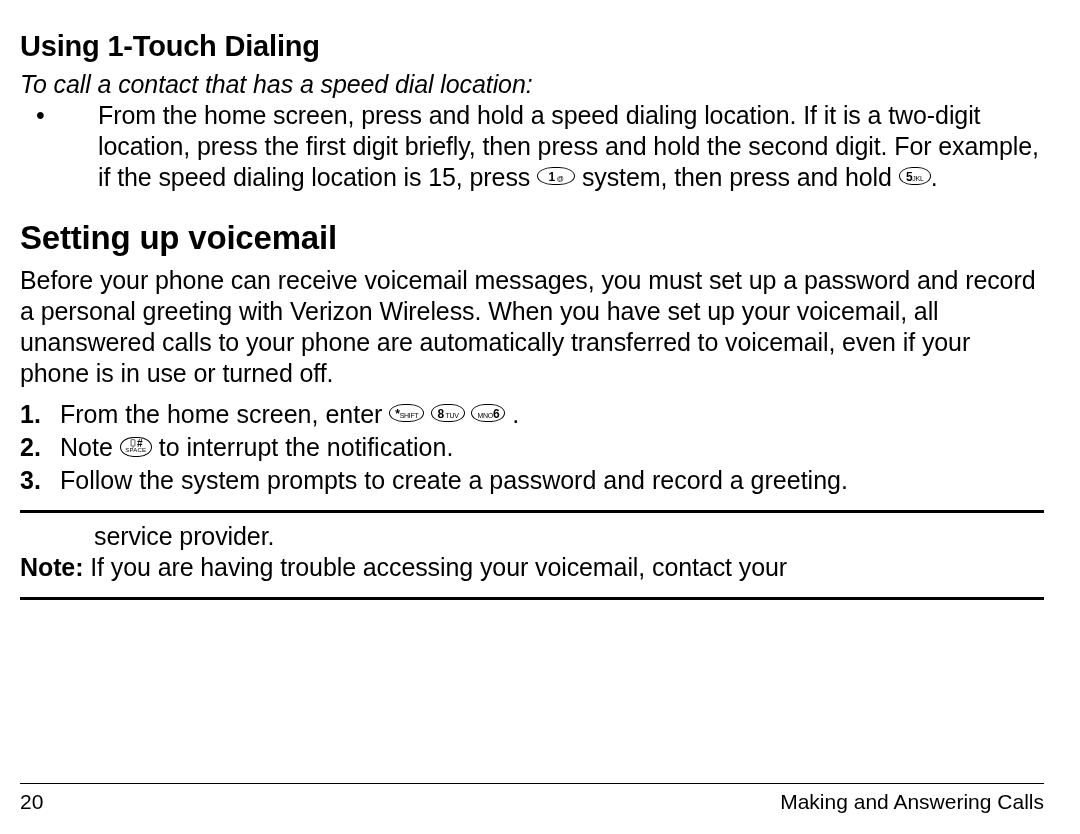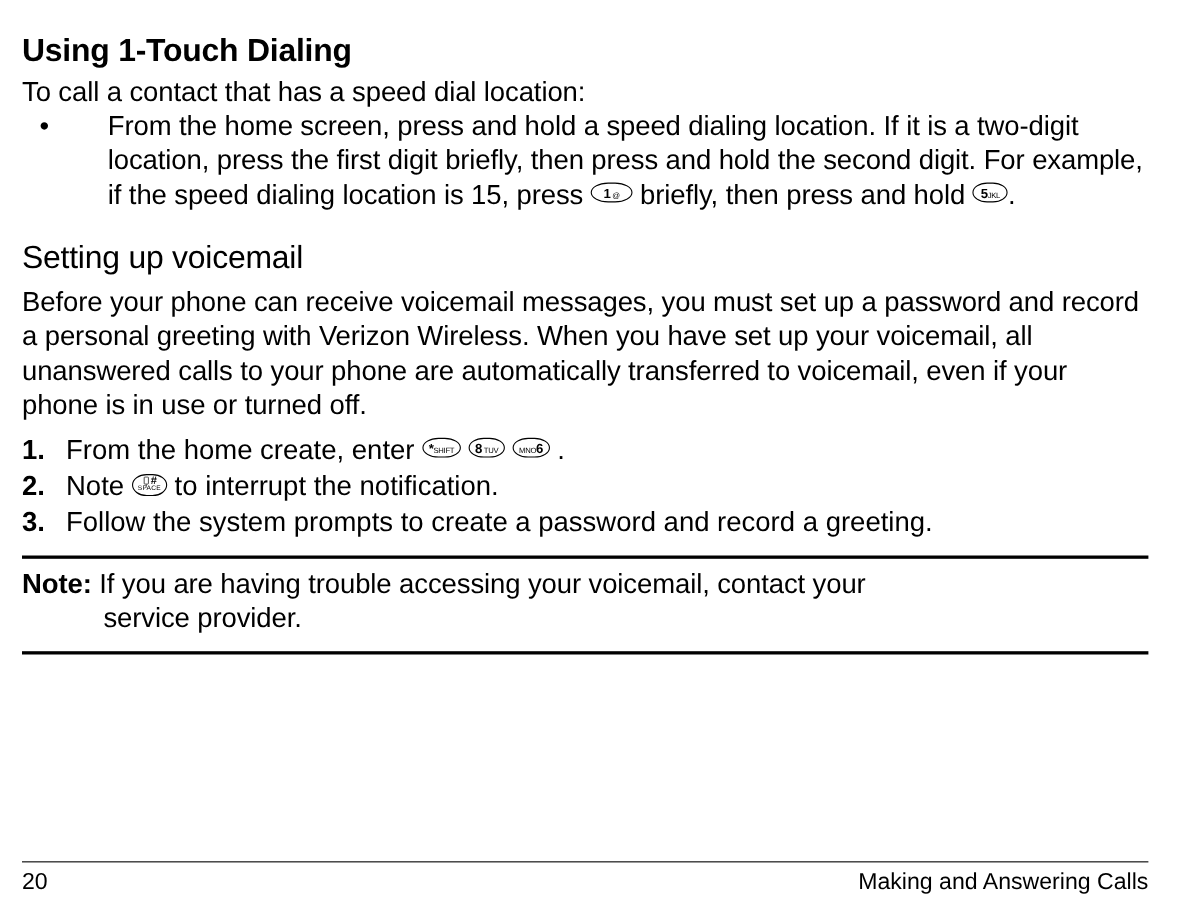--- a/index.html
+++ b/index.html
@@ -18,32 +18,32 @@
     padding: 30px 36px 16px 20px;
     position: relative;
   }
   h2.sub {
     font-size: 29px;
     font-weight: 700;
     margin: 0 0 6px 0;
     letter-spacing: -0.2px;
   }
   h1.section {
-    font-size: 29px;
-    font-weight: 400;
+    font-size: 33px;
+    font-weight: 700;
     margin: 26px 0 8px 0;
     letter-spacing: -0.2px;
   }
   p.body, .li-text, .ol-text, .note-line {
     font-size: 25px;
     line-height: 1.24;
     margin: 0;
     letter-spacing: -0.1px;
   }
-  .intro { margin-bottom: 6px; }
+  .intro { margin-bottom: 6px; font-style: italic; }
   ul.bullets {
     list-style: none;
     padding: 0;
     margin: 0 0 0 0;
   }
   ul.bullets > li {
     display: flex;
     align-items: flex-start;
   }
   .bullet-marker {
@@ -157,34 +157,34 @@
 <div class="page">
 
   <h2 class="sub">Using 1-Touch Dialing</h2>
   <p class="body intro">To call a contact that has a speed dial location:</p>
   <ul class="bullets">
     <li>
       <span class="bullet-marker">•</span>
       <span class="bullet-body li-text">
         <span>From the home screen, press and hold a speed dialing location. If it is a two-digit location, press the first digit briefly, then press and hold the second digit. For example, if the speed dialing location is 15, press </span>
         <span class="key key-wide"><span class="big">1</span><span class="sm">&nbsp;</span><span class="sm">@</span></span>
-        <span> briefly, then press and hold </span>
+        <span> system, then press and hold </span>
         <span class="key"><span class="big">5</span><span class="sm">JKL</span></span><span class="period">.</span>
       </span>
     </li>
   </ul>
 
   <h1 class="section">Setting up voicemail</h1>
   <p class="body">Before your phone can receive voicemail messages, you must set up a password and record a personal greeting with Verizon Wireless. When you have set up your voicemail, all unanswered calls to your phone are automatically transferred to voicemail, even if your phone is in use or turned off.</p>
 
   <ol class="steps">
     <li>
       <span class="step-num">1.</span>
       <span class="step-body">
-        <span>From the home create, enter </span>
+        <span>From the home screen, enter </span>
         <span class="key"><span class="big">*</span><span class="sm">SHIFT</span></span>
         <span class="key"><span class="big">8</span><span class="sm">&nbsp;</span><span class="sm">TUV</span></span>
         <span class="key"><span class="sm">MNO</span><span class="big">6</span></span>
         <span class="period"> .</span>
       </span>
     </li>
     <li>
       <span class="step-num">2.</span>
       <span class="step-body">
         <span>Note </span>
@@ -199,24 +199,24 @@
       </span>
     </li>
     <li>
       <span class="step-num">3.</span>
       <span class="step-body">Follow the system prompts to create a password and record a greeting.</span>
     </li>
   </ol>
 
   <hr class="rule-thick">
   <div class="note-block">
+    <span class="note-line note-indent">service provider.</span>
     <span class="note-line">
       <span class="note-label">Note:</span><span> If you are having trouble accessing your voicemail, contact your</span>
     </span>
-    <span class="note-line note-indent">service provider.</span>
   </div>
   <hr class="rule-thick">
 
   <div class="footer">
     <hr class="rule-thin">
     <div class="footer-row">
       <span>20</span>
       <span>Making and Answering Calls</span>
     </div>
   </div>

